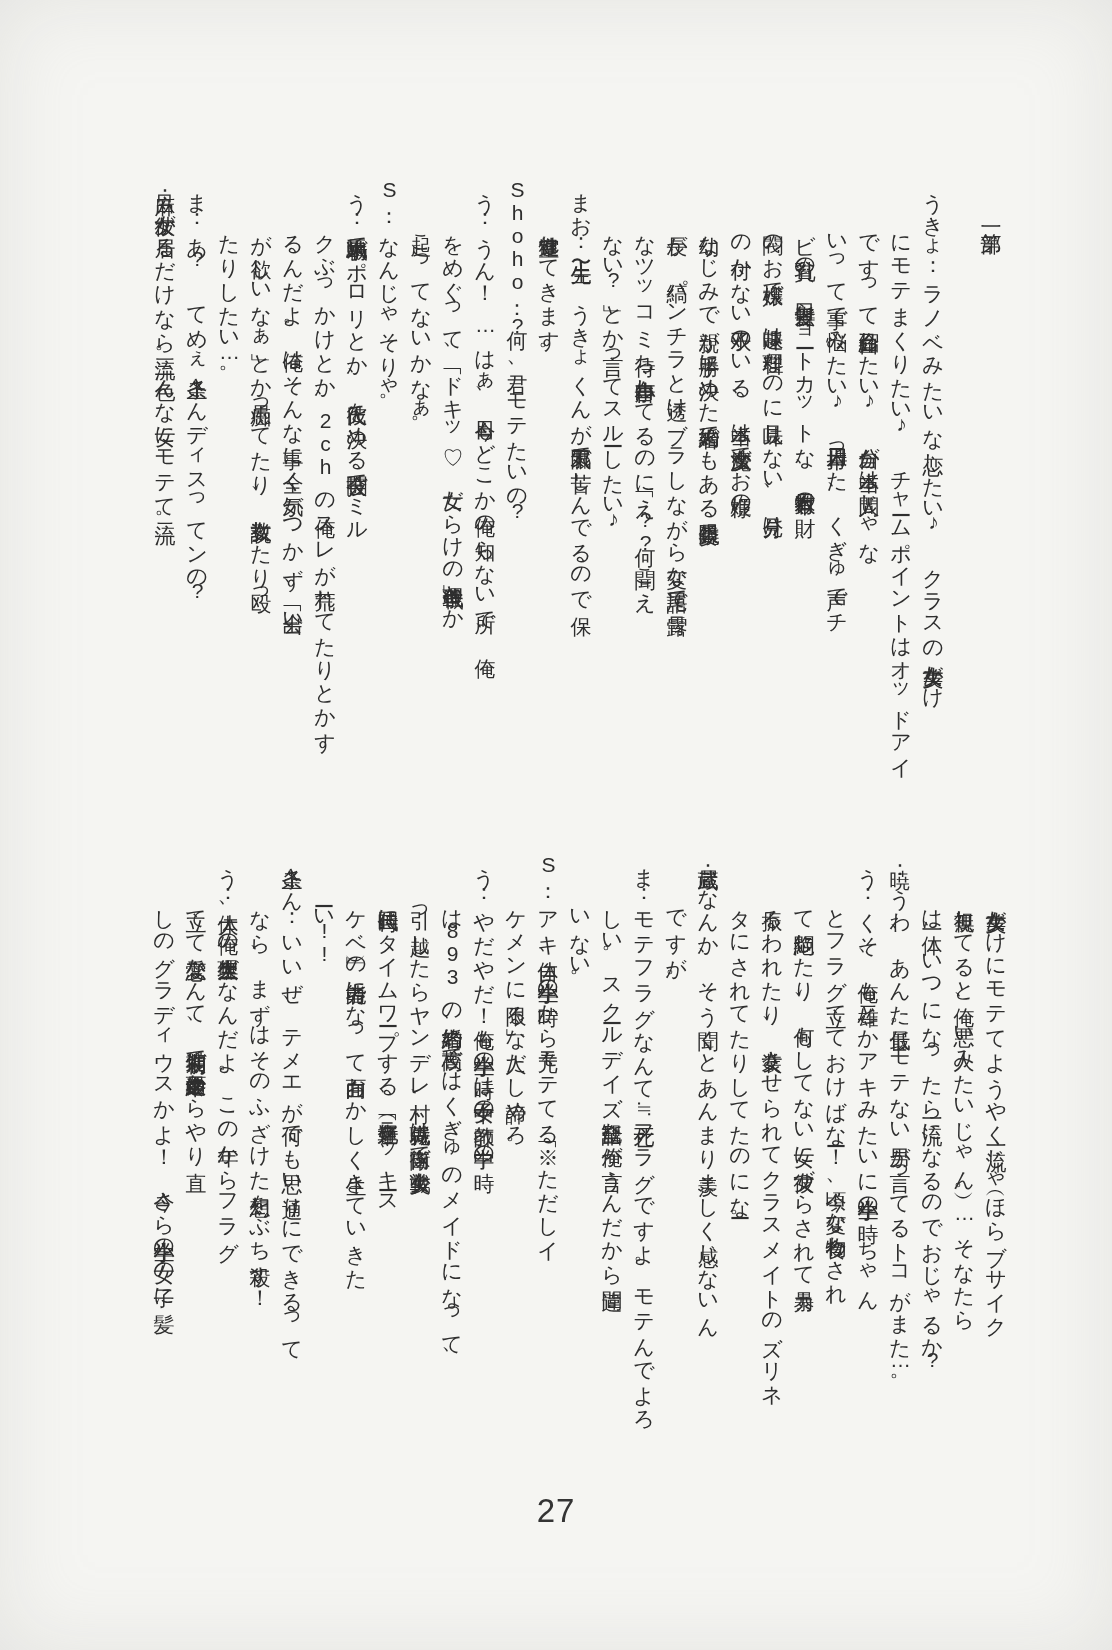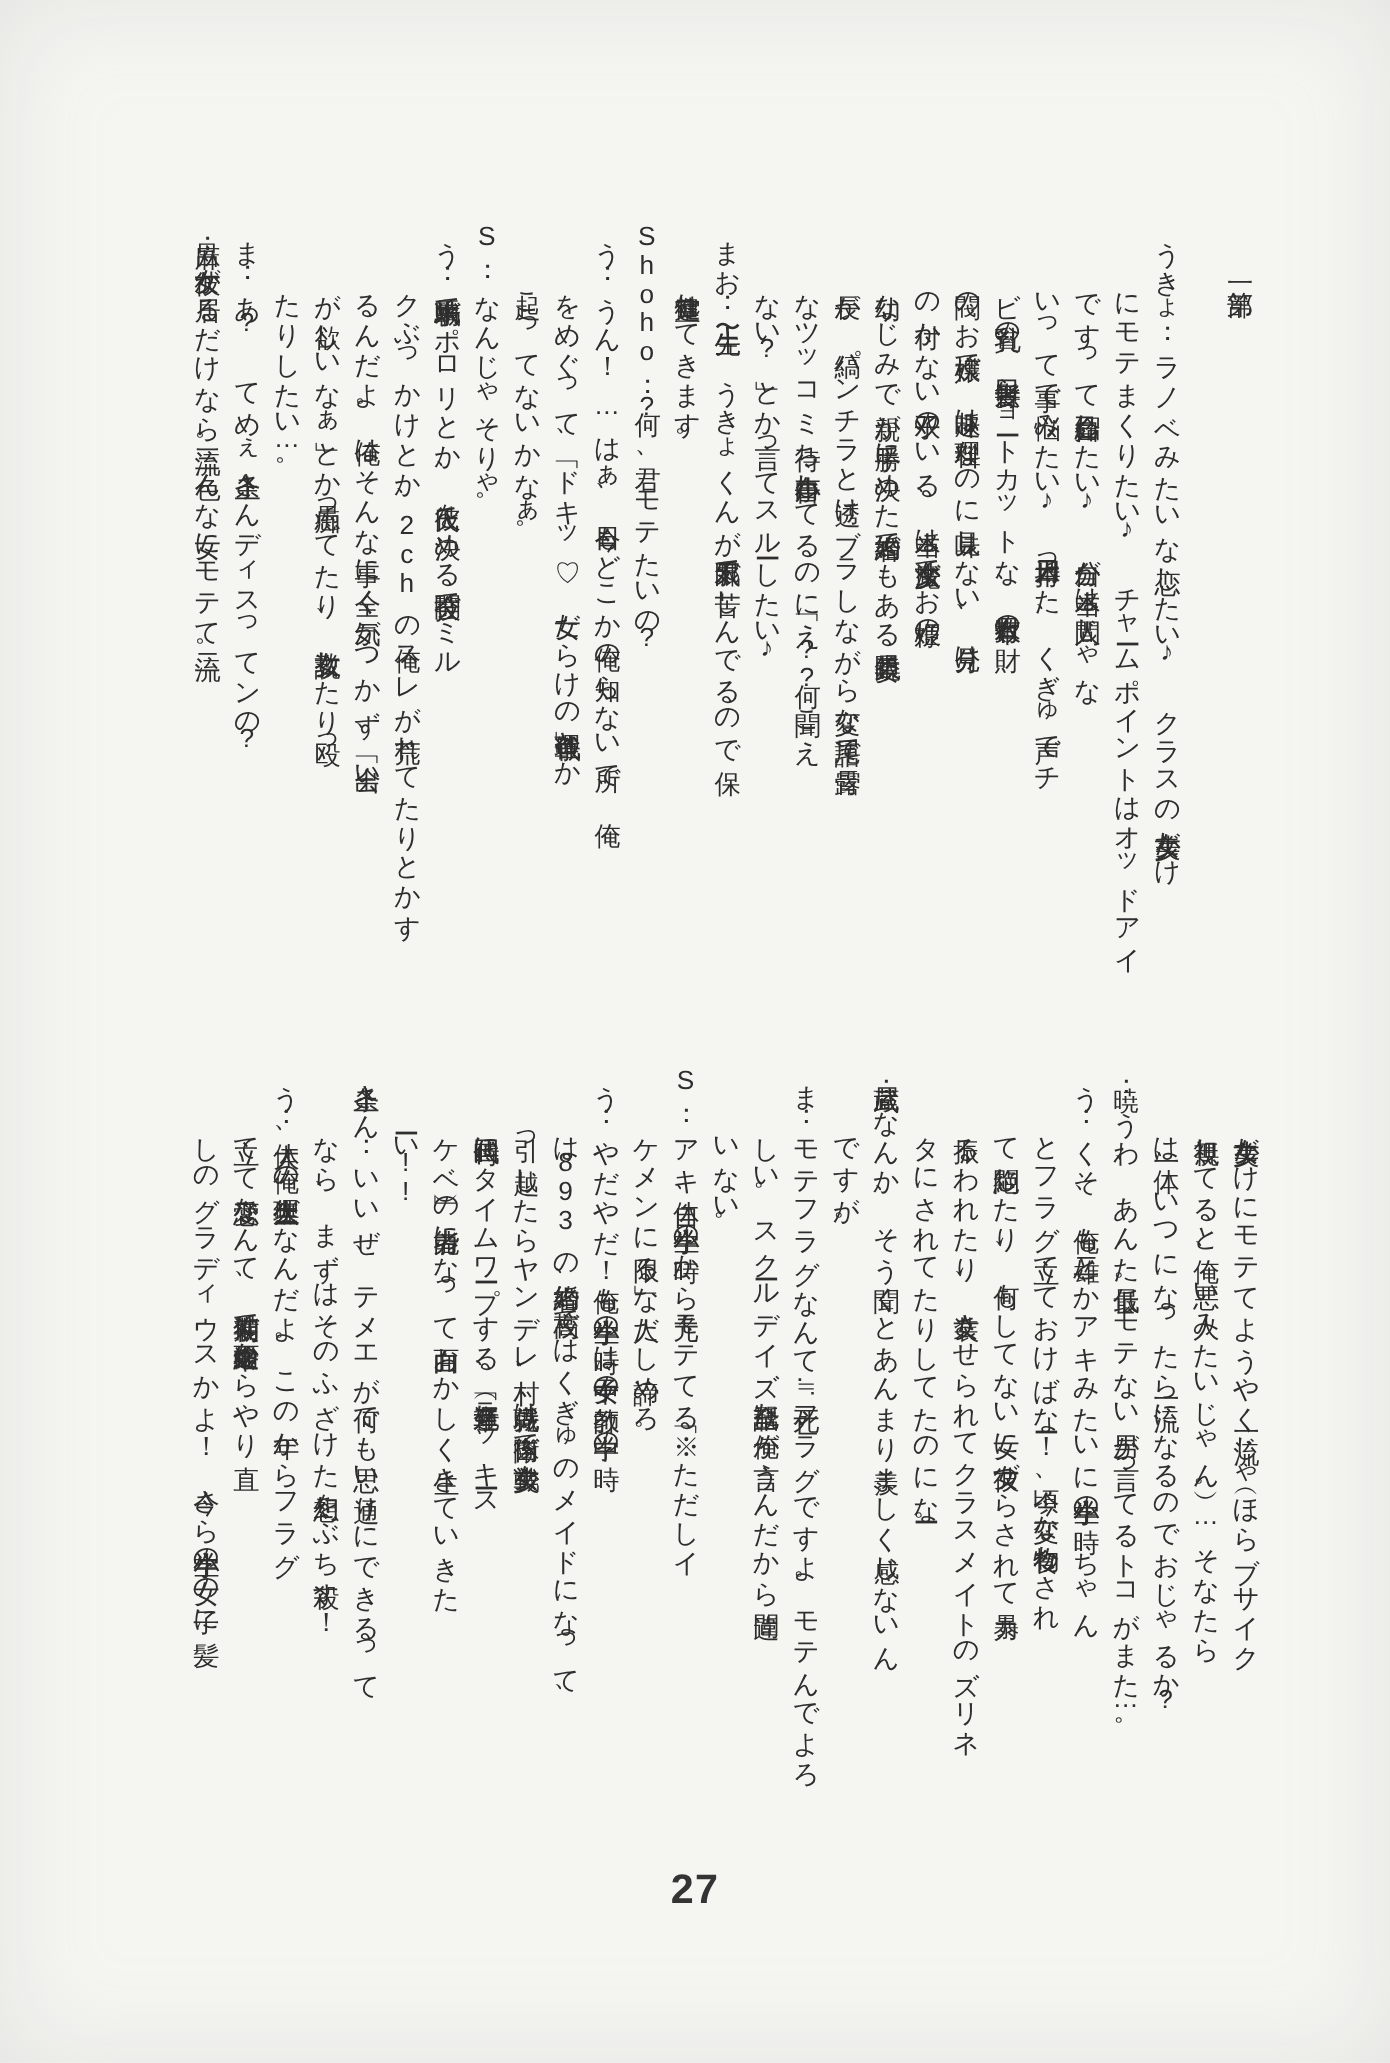--- a/index.html
+++ b/index.html
@@ -48,21 +48,21 @@
     padding-top: 38px;
     margin-left: 26px;
   }
   .page-number {
     position: absolute;
     top: 1492px;
     left: 0;
     right: 0;
     text-align: center;
     font-size: 33px;
-    font-weight: bold;
+    font-weight: normal;
     color: #343434;
     letter-spacing: 1px;
   }
 </style>
 </head>
 <body>
 
 <div class="page">
 
   <div class="vblock top-block">

